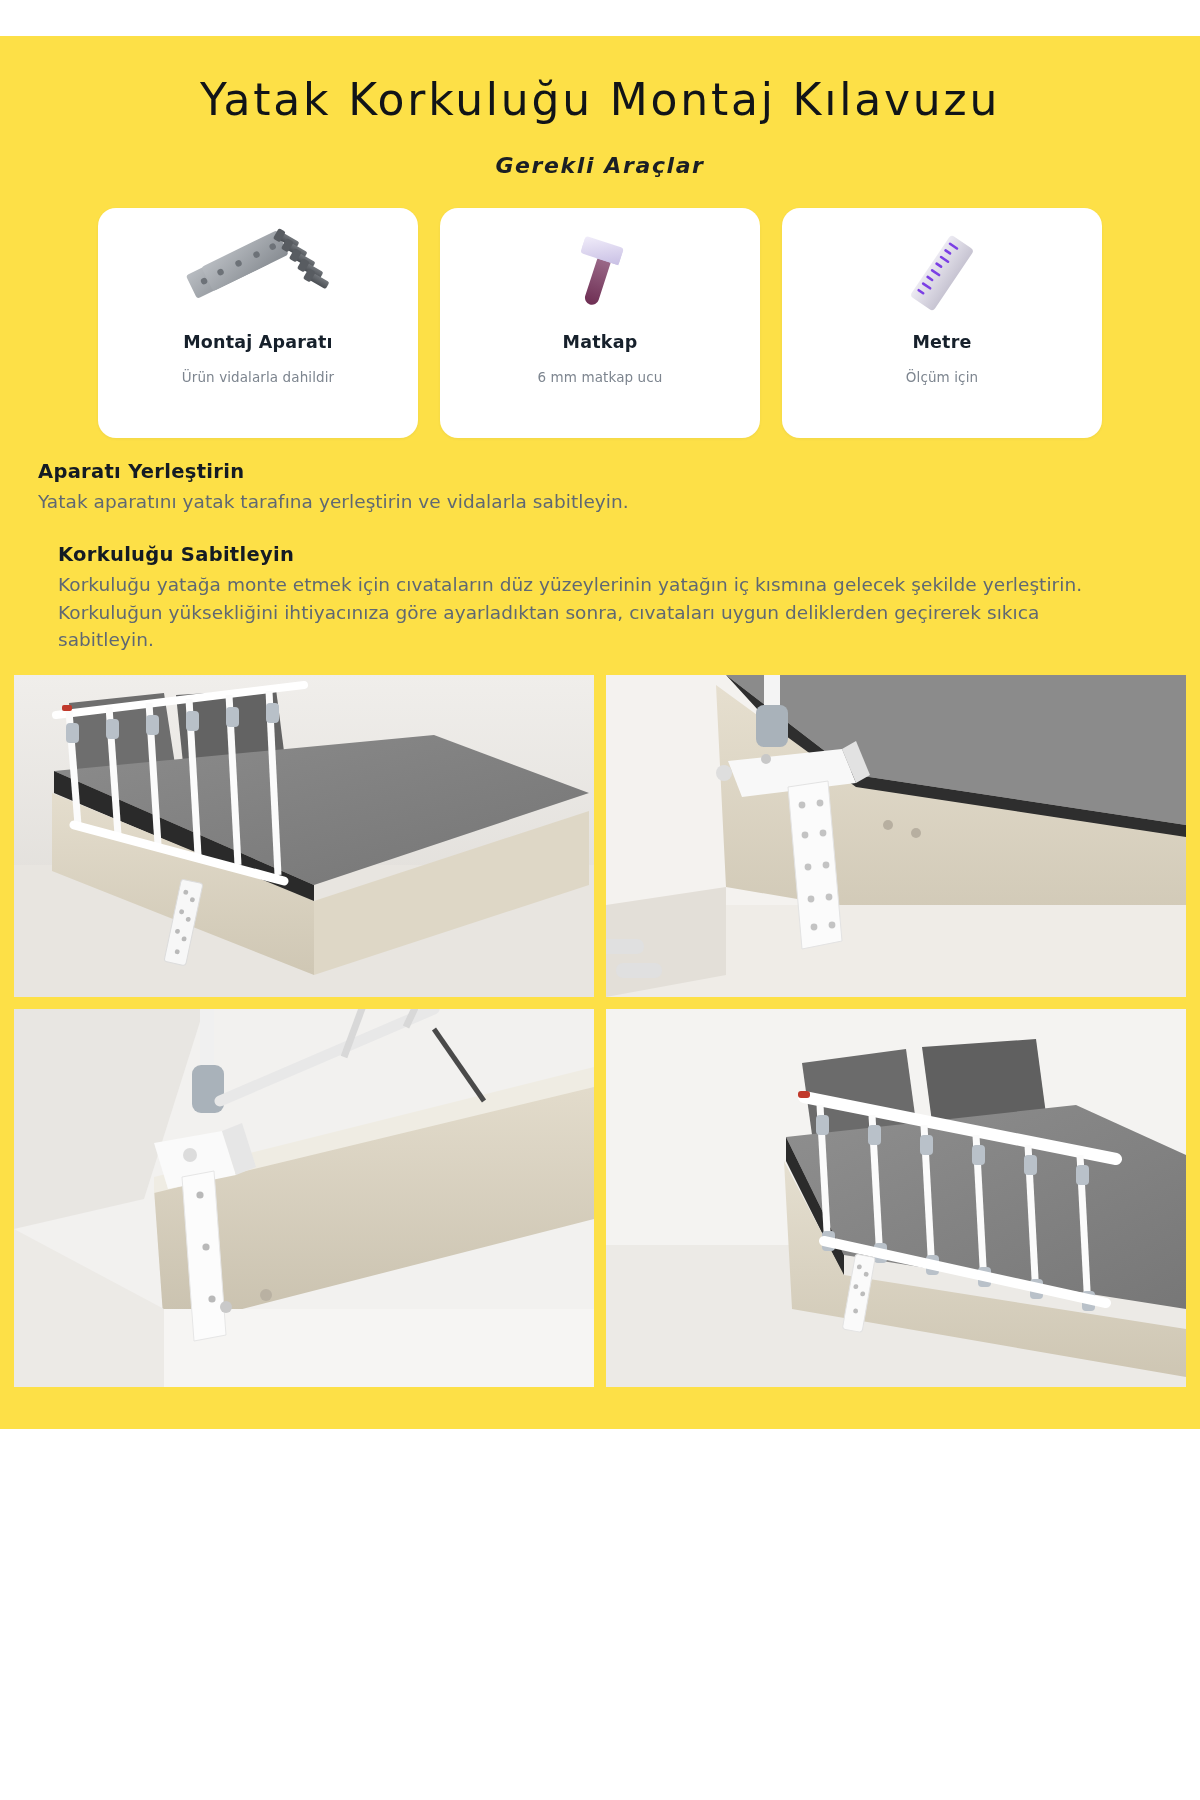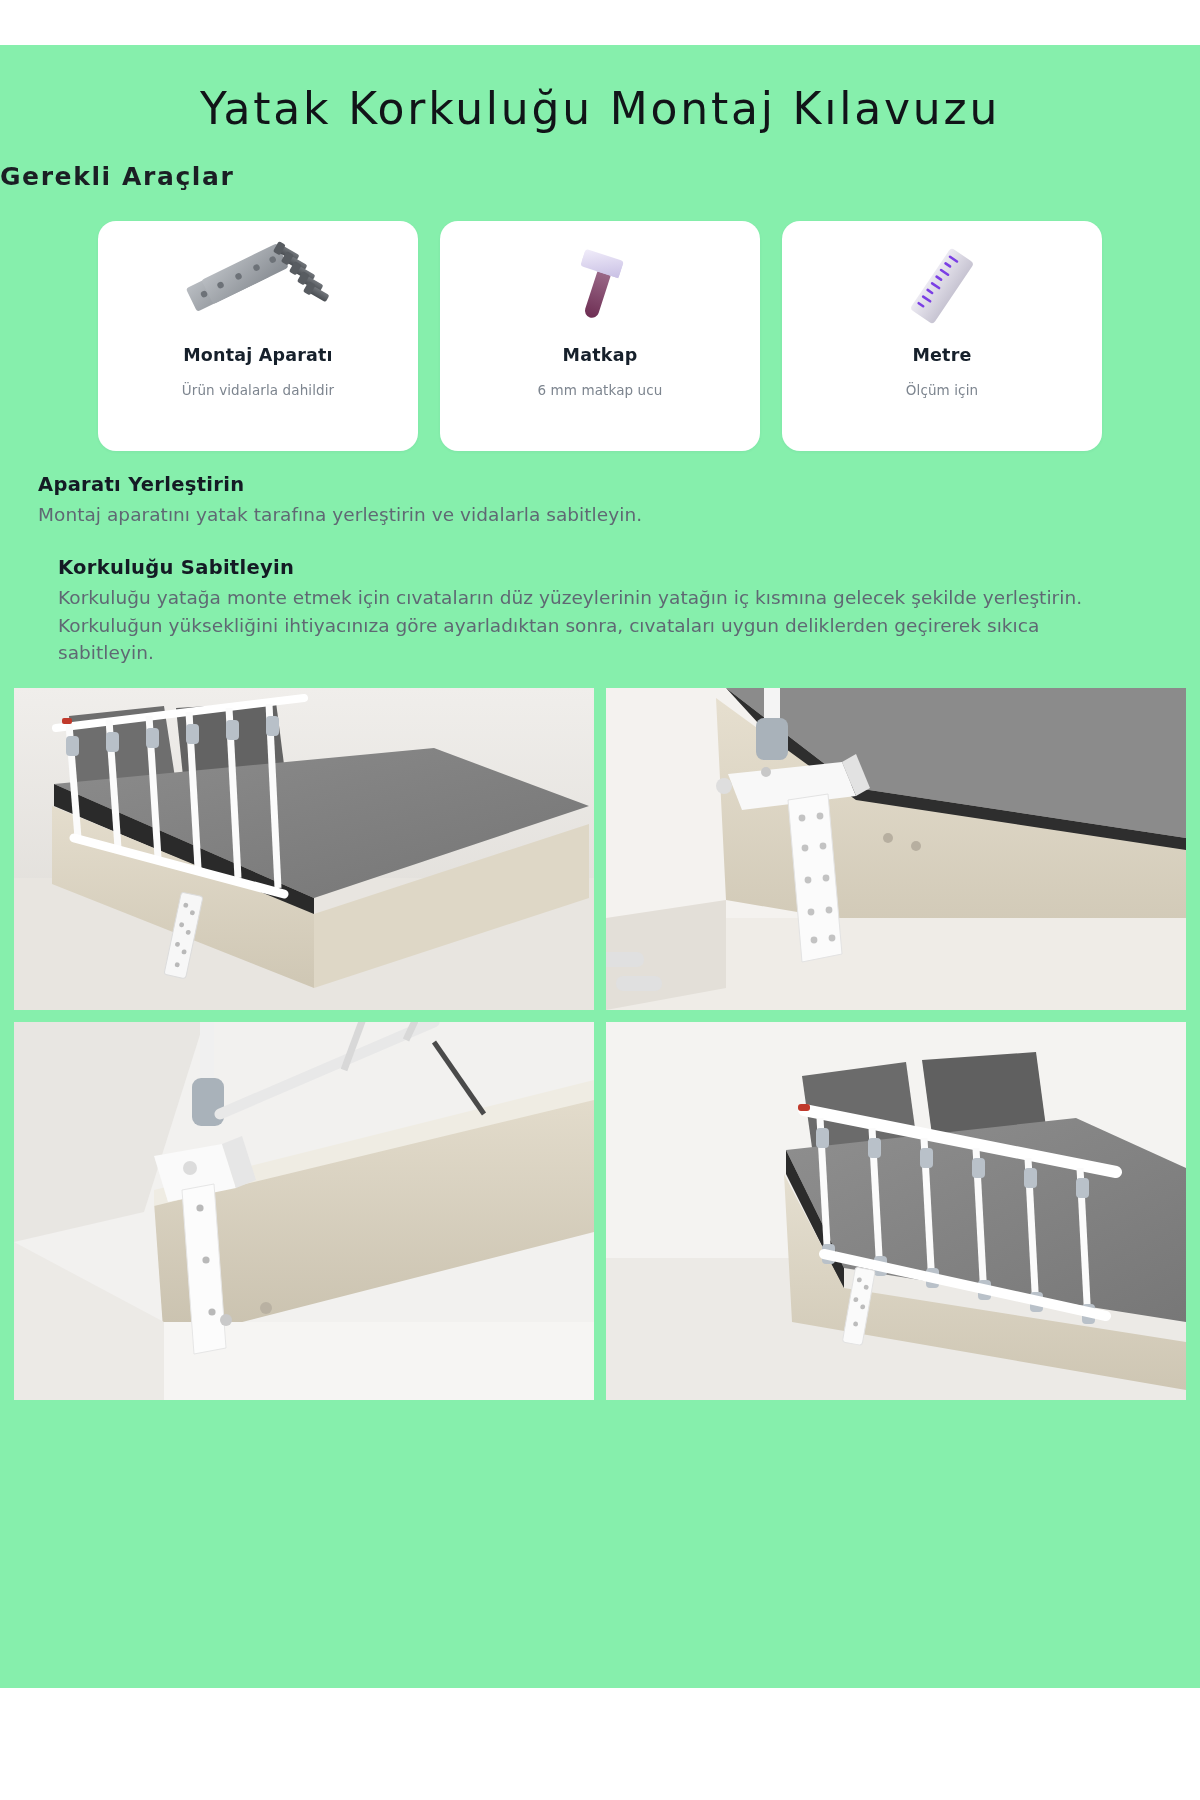--- a/index.html
+++ b/index.html
@@ -15,46 +15,47 @@
     position: relative;
     width: 1200px;
     height: 1800px;
     background: #ffffff;
     overflow: hidden;
   }
 
   .sheet {
     position: absolute;
     left: 0;
-    top: 45px;
+    top: 36px;
     width: 1200px;
-    height: 1643px;
-    background: #86efac;
+    height: 1393px;
+    background: #fde047;
   }
 
   
   .title {
     margin-top: 38px;
     text-align: center;
     font-size: 44px;
     font-weight: 400;
     letter-spacing: 2.8px;
     color: #111418;
     font-family: "DejaVu Sans", sans-serif;
     line-height: 1.2;
   }
 
   .subtitle {
     margin-top: 26px;
-    text-align: left;
-    font-size: 25px;
+    text-align: center;
+    font-size: 22px;
     font-weight: 600;
     letter-spacing: 1.6px;
     color: #1b1f24;
     font-family: "DejaVu Sans", sans-serif;
+    font-style: italic;
   }
 
   
   .tools {
     display: flex;
     justify-content: center;
     gap: 22px;
     margin-top: 30px;
     padding: 0 98px;
   }
@@ -276,21 +277,21 @@
 
 
     </div>
 
     <div class="steps">
 
 
 
       <div class="step">
         <div class="step-head">Aparatı Yerleştirin</div>
-        <div class="step-body">Montaj aparatını yatak tarafına yerleştirin ve vidalarla sabitleyin.</div>
+        <div class="step-body">Yatak aparatını yatak tarafına yerleştirin ve vidalarla sabitleyin.</div>
       </div>
 
       <div class="step">
         <div class="step-head">Korkuluğu Sabitleyin</div>
         <div class="step-body">Korkuluğu yatağa monte etmek için cıvataların düz yüzeylerinin yatağın iç kısmına gelecek şekilde yerleştirin. Korkuluğun yüksekliğini ihtiyacınıza göre ayarladıktan sonra, cıvataları uygun deliklerden geçirerek sıkıca sabitleyin.</div>
       </div>
 
     </div>
 
     <div class="gallery">

